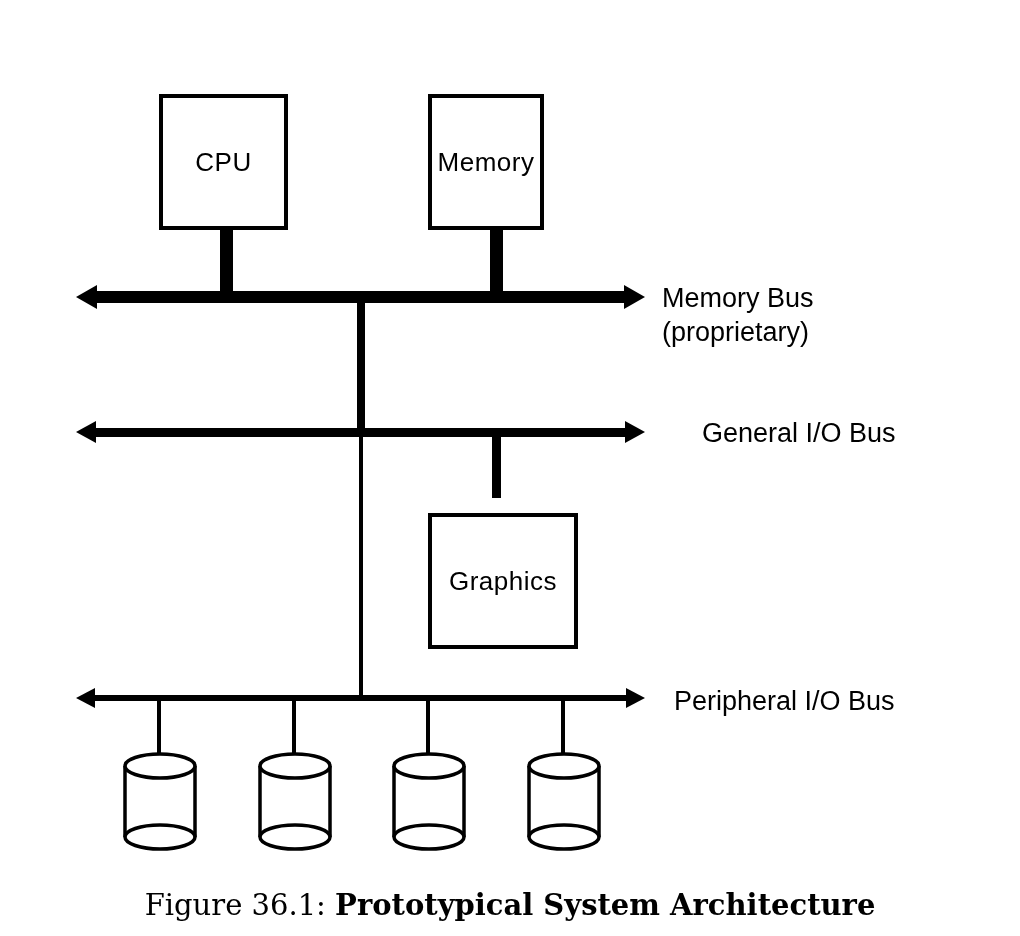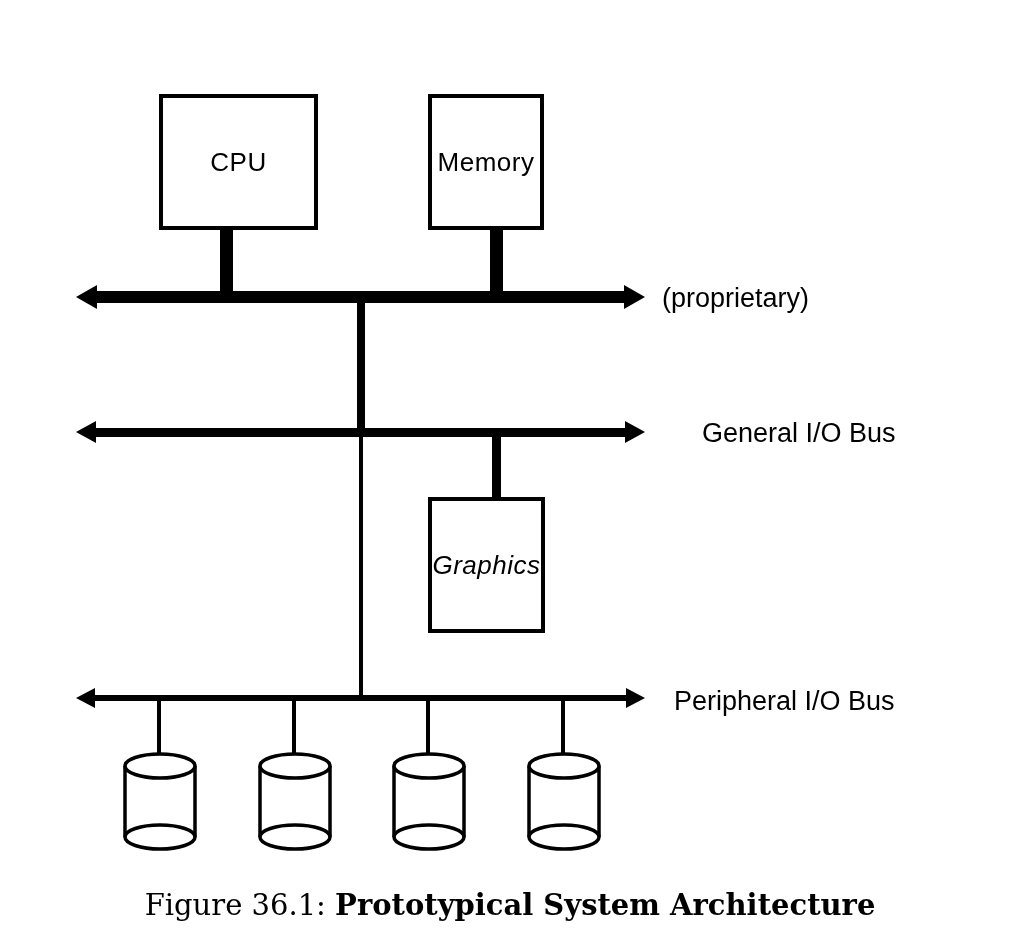--- a/index.html
+++ b/index.html
@@ -17,23 +17,23 @@
     position: absolute;
     box-sizing: border-box;
     border: 4px solid #000000;
     background: #ffffff;
     display: flex;
     align-items: center;
     justify-content: center;
     font-size: 26px;
     letter-spacing: 0.5px;
   }
-  .box-cpu      { left: 159px; top: 94px;  width: 159px; height: 136px; }
+  .box-cpu      { left: 159px; top: 94px;  width: 129px; height: 136px; }
   .box-memory   { left: 428px; top: 94px;  width: 116px; height: 136px; }
-  .box-graphics { left: 428px; top: 497px; width: 117px; height: 136px; font-style: italic; }
+  .box-graphics { left: 428px; top: 513px; width: 150px; height: 136px; }
 
   
   .line { position: absolute; background: #000000; }
   .conn-cpu       { left: 220px; top: 228px; width: 13px; height: 70px; }
   .conn-memory    { left: 490px; top: 228px; width: 13px; height: 70px; }
   .bus-mem-shaft  { left: 92px;  top: 291px; width: 537px; height: 12px; }
   .spine-thick    { left: 357px; top: 297px; width: 8px;  height: 136px; }
   .bus-gen-shaft  { left: 92px;  top: 428px; width: 537px; height: 9px; }
   .conn-graphics  { left: 492px; top: 435px; width: 9px;  height: 63px; }
   .spine-thin     { left: 359px; top: 436px; width: 4px;  height: 262px; }
@@ -117,20 +117,21 @@
 
   <div class="line bus-gen-shaft"></div>
   <div class="arr arr-left-md"></div>
   <div class="arr arr-right-md"></div>
 
   <div class="line bus-per-shaft"></div>
   <div class="arr arr-left-sm"></div>
   <div class="arr arr-right-sm"></div>
 
   <div class="bus-label bus-label-memory">
+    <span>Memory Bus</span>
     <span>(proprietary)</span>
   </div>
   <div class="bus-label bus-label-general">
     <span>General I/O Bus</span>
   </div>
   <div class="bus-label bus-label-peripheral">
     <span>Peripheral I/O Bus</span>
   </div>
 
   <svg class="disk disk-1" viewBox="0 0 78 100">

